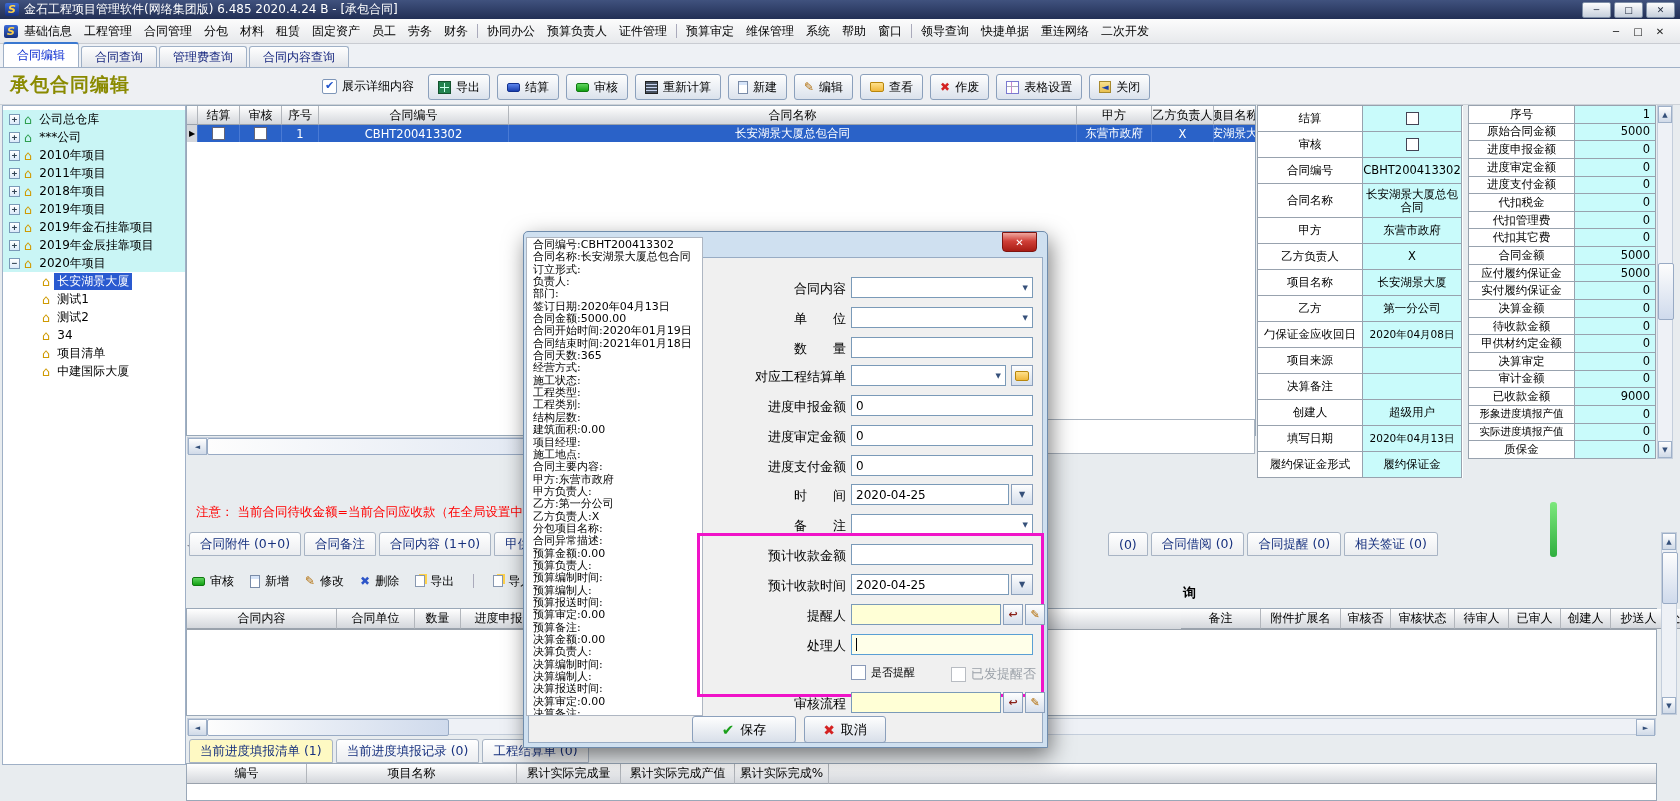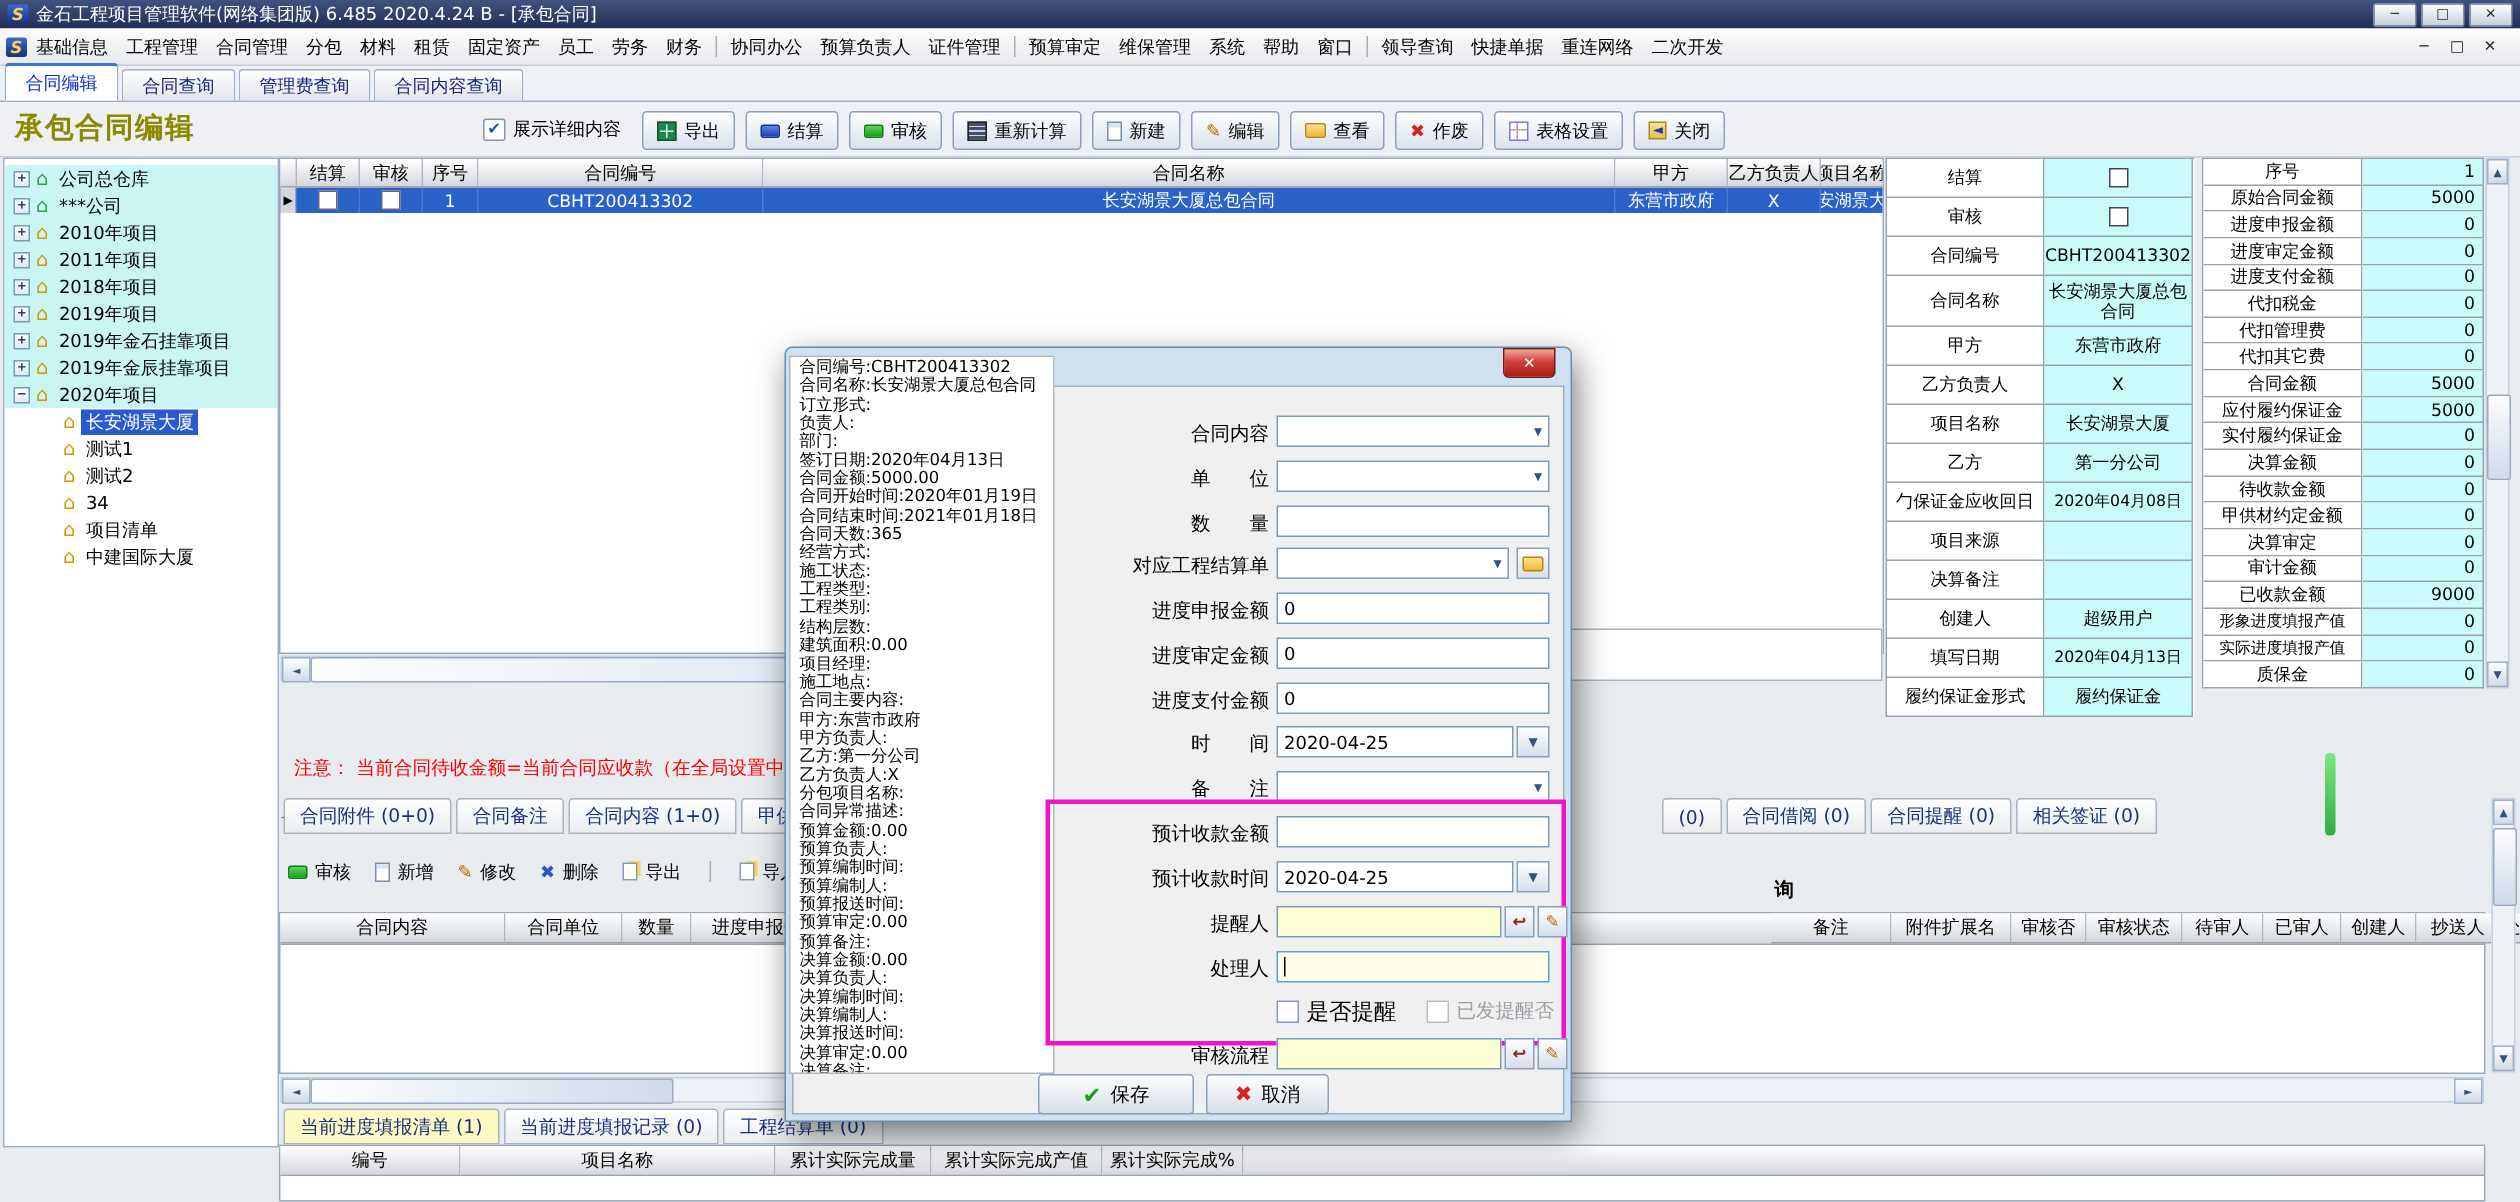--- a/index.html
+++ b/index.html
@@ -598,21 +598,21 @@
   <div class="pickbtn" style="left:479px;top:372px;color:#8a2018;font-weight:bold">↩</div>
   <div class="pickbtn" style="left:501px;top:372px;color:#b06a00">✎</div>
 
   <div class="mlabel" style="left:177px;top:405px">处理人</div>
   <div class="mfield focus" style="left:327px;top:402px;width:182px">
       <span class="caret"></span>
     </div>
 
   <div style="position:absolute;left:327px;top:433px;display:flex;align-items:center;gap:5px">
     <span class="mchk"></span>
-    <span style="font-size:15px">是否提醒</span>
+    <span style="font-size:11px">是否提醒</span>
   </div>
   <div style="position:absolute;left:427px;top:433px;display:flex;align-items:center;gap:5px;color:#9aa0a8">
     <span class="mchk" style="border-color:#b8bcc2"></span>
     <span style="font-size:13px">已发提醒否</span>
   </div>
 
   <div class="mlabel" style="left:177px;top:463px">审核流程</div>
   <div class="mfield yellow" style="left:327px;top:460px;width:150px">
       <span></span>
     </div>

